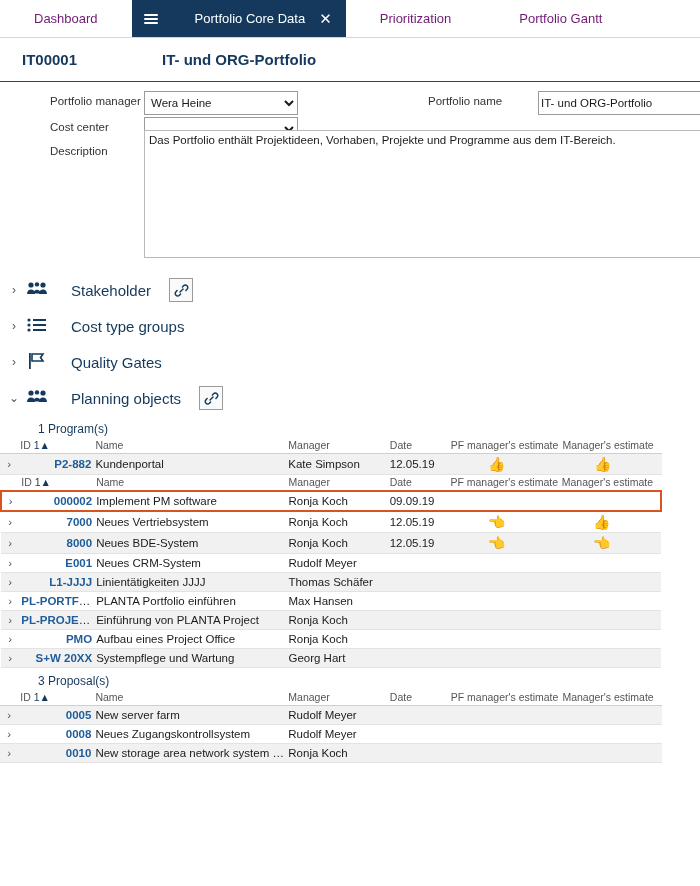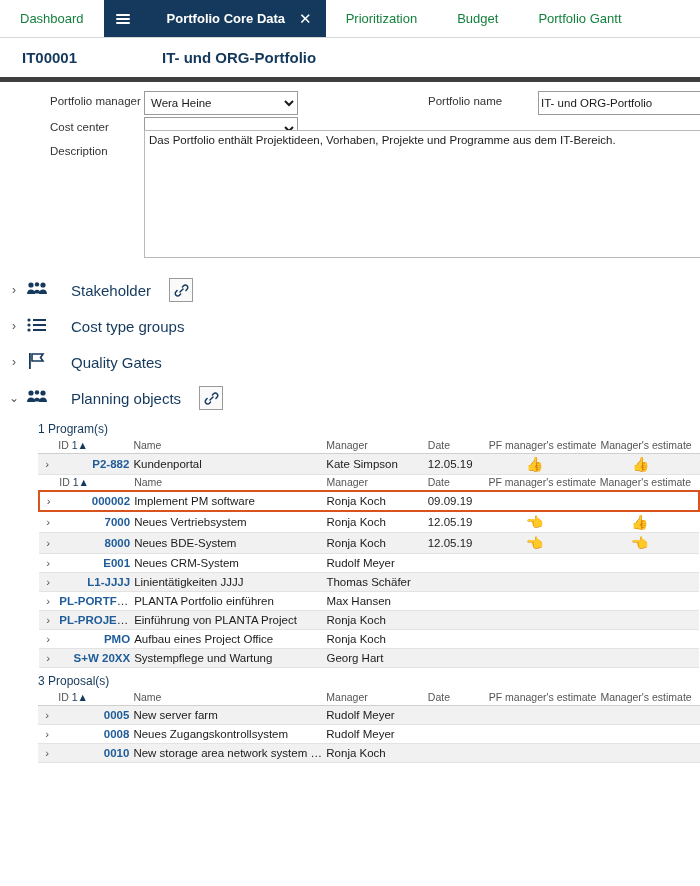--- a/index.html
+++ b/index.html
@@ -17,23 +17,23 @@
   .tabbar {
     display: flex;
     height: 38px;
     background: #ffffff;
     border-bottom: 1px solid #d6d6d6;
     align-items: stretch;
   }
   .tab {
     display: flex;
     align-items: center;
-    padding: 0 20px;
+    padding: 0 34px;
     font-size: 13px;
-    color: #15803d;
+    color: #701a75;
     white-space: nowrap;
     cursor: pointer;
     position: relative;
   }
   .tab.active {
     background: #14395c;
     color: #ffffff;
     padding: 0 14px 0 12px;
   }
   .tab .hamb {
@@ -54,21 +54,21 @@
     margin-left: 14px;
     font-size: 15px;
     color: #ffffff;
     line-height: 1;
     cursor: pointer;
   }
 
   
   .pheader {
     height: 44px;
-    border-bottom: 5px solid #404040;
+    border-bottom: 1px solid #404040;
     display: flex;
     align-items: center;
     padding-left: 22px;
   }
   .pheader .pid {
     font-size: 15px;
     font-weight: bold;
     color: #14395c;
     width: 140px;
   }
@@ -155,21 +155,20 @@
 
   
   .grouphdr {
     font-size: 12px;
     color: #14395c;
     padding: 6px 12px 2px 38px;
   }
   table.grid {
     border-collapse: collapse;
     width: 662px;
-    margin-left: 38px;
     table-layout: fixed;
   }
   table.grid th {
     font-size: 10.5px;
     font-weight: normal;
     color: #555;
     text-align: left;
     padding: 1px 2px 2px 2px;
     border-bottom: 1px solid #cfcfcf;
     white-space: nowrap;
@@ -204,28 +203,25 @@
 <div class="tabbar" id="tabbar">
     <div class="tab">
       <span>Dashboard</span>
     </div>
     <div class="tab active">
       <span class="hamb">
         <i></i>
         <i></i>
         <i></i>
       </span>
-      <span style="font-weight: bold; padding-left: 28px;">Portfolio Core Data</span>
+      <span style="font-weight: normal; padding-left: 28px;">Portfolio Core Data</span>
       <span class="closex">✕</span>
     </div>
     <div class="tab">
       <span>Prioritization</span>
-    </div>
-    <div class="tab">
-      <span>Budget</span>
     </div>
     <div class="tab">
       <span>Portfolio Gantt</span>
     </div>
   </div>
 
 <div class="pheader">
   <div class="pid">IT00001</div>
   <div class="ptitle">IT- und ORG-Portfolio</div>
 </div>

